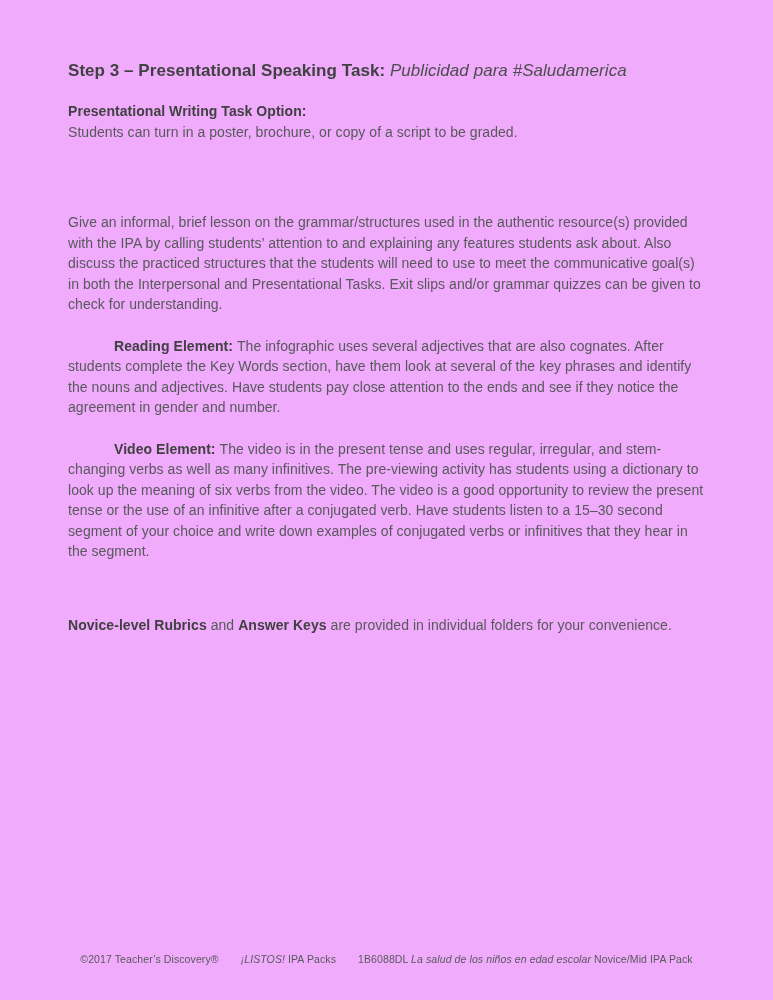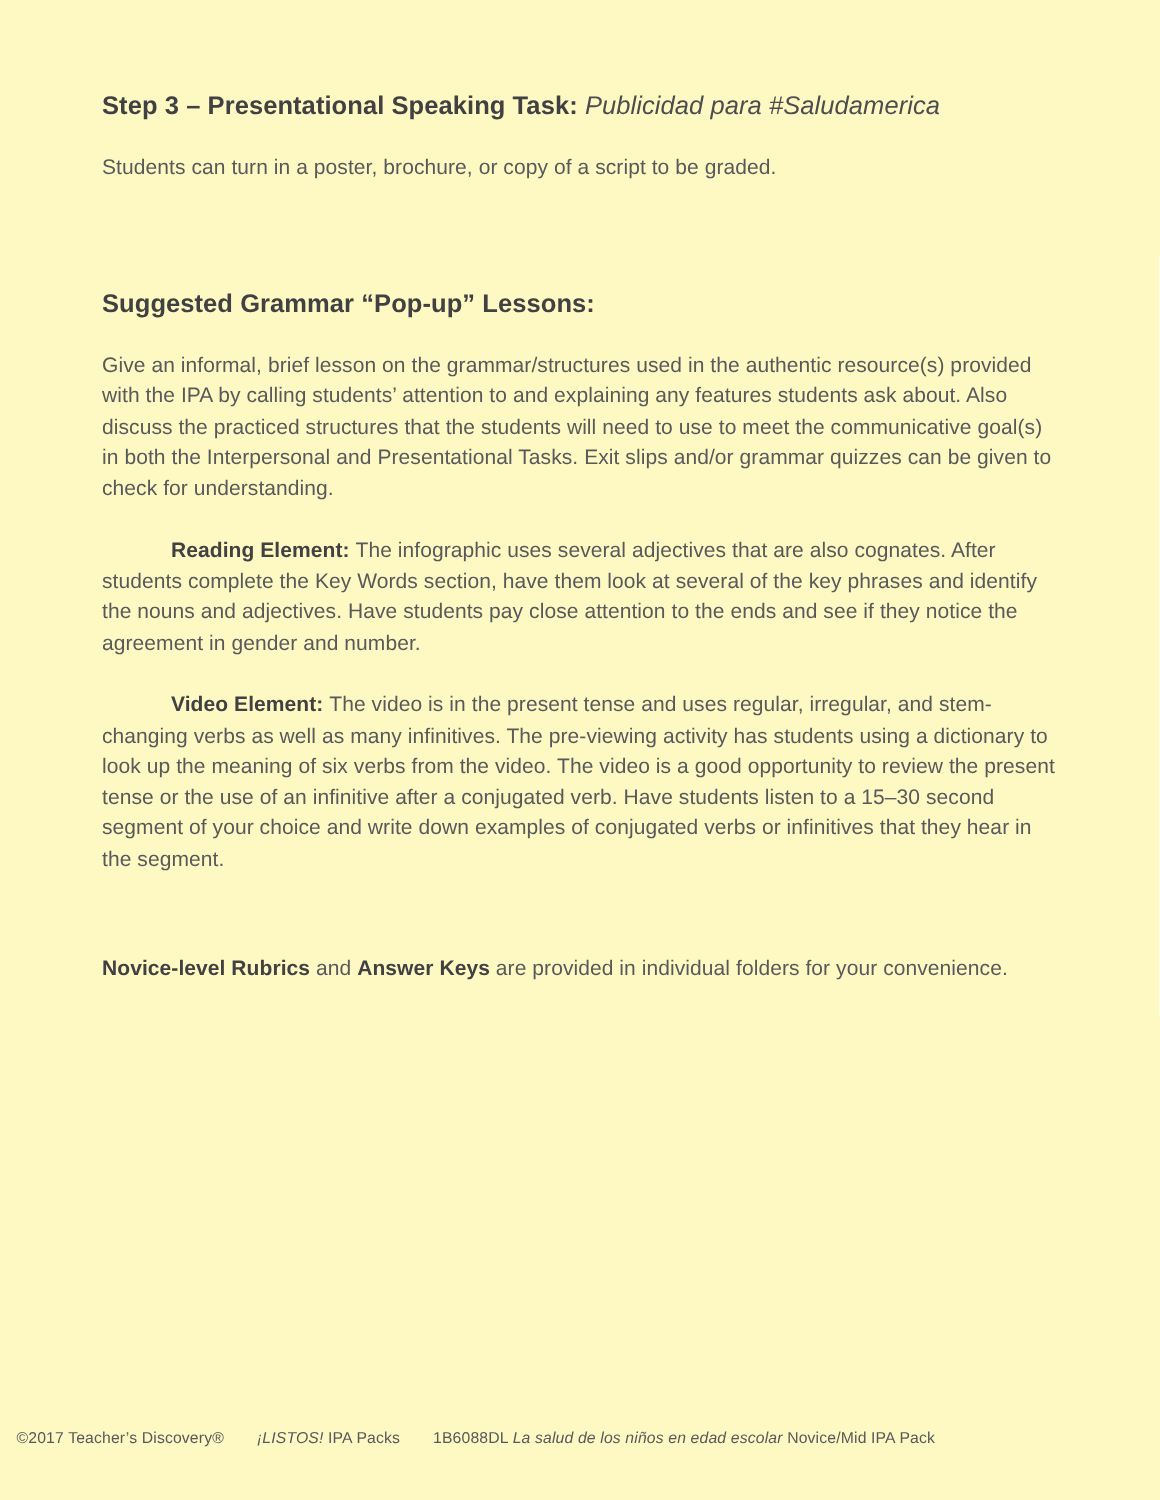--- a/index.html
+++ b/index.html
@@ -1,20 +1,20 @@
 <!DOCTYPE html>
 <html><head>
 <meta charset="utf-8">
 <style>
   html, body { margin: 0; padding: 0; background: #ffffff; }
   .page {
     position: relative;
     width: 773px;
     height: 1000px;
-    background: #fef9c3;
+    background: #f0abfc;
     font-family: "Liberation Sans", sans-serif;
     color: #58595b;
     overflow: hidden;
     margin: 0 auto;
   }
   .content {
     position: absolute;
     left: 68px;
     top: 60px;
     width: 638px;
@@ -42,44 +42,44 @@
   }
   .gap-large { height: 49px; }
   .indent { text-indent: 46px; }
   .inline-bold { font-weight: bold; color: #414042; }
   .rubrics-line { margin-top: 53px; }
   .footer {
     position: absolute;
     left: 0;
     right: 0;
     top: 953px;
-    text-align: left;
+    text-align: center;
     font-size: 10.5px;
     color: #58595b;
     letter-spacing: 0.1px;
   }
   .footer .seg { margin: 0 11px; }
   .italic { font-style: italic; }
 </style>
 </head>
 <body>
 
 <div class="page">
   <div class="content">
 
     <div class="h-large">
       <span>Step 3 – Presentational Speaking Task: </span><span class="italic-part">Publicidad para #Saludamerica</span>
     </div>
 
 
+    <p class="h-small">Presentational Writing Task Option:</p>
     <p class="para">Students can turn in a poster, brochure, or copy of a script to be graded.</p>
 
     <div class="gap-large"></div>
 
-    <div class="h-large">Suggested Grammar “Pop-up” Lessons:</div>
 
     <p class="para">Give an informal, brief lesson on the grammar/structures used in the authentic resource(s) provided with the IPA by calling students’ attention to and explaining any features students ask about. Also discuss the practiced structures that the students will need to use to meet the communicative goal(s) in both the Interpersonal and Presentational Tasks. Exit slips and/or grammar quizzes can be given to check for understanding.</p>
 
     <p class="para indent">
       <span class="inline-bold">Reading Element: </span><span>The infographic uses several adjectives that are also cognates. After students complete the Key Words section, have them look at several of the key phrases and identify the nouns and adjectives. Have students pay close attention to the ends and see if they notice the agreement in gender and number.</span>
     </p>
 
     <p class="para indent">
       <span class="inline-bold">Video Element: </span><span>The video is in the present tense and uses regular, irregular, and stem-changing verbs as well as many infinitives. The pre-viewing activity has students using a dictionary to look up the meaning of six verbs from the video. The video is a good opportunity to review the present tense or the use of an infinitive after a conjugated verb. Have students listen to a 15–30 second segment of your choice and write down examples of conjugated verbs or infinitives that they hear in the segment.</span>
     </p>

